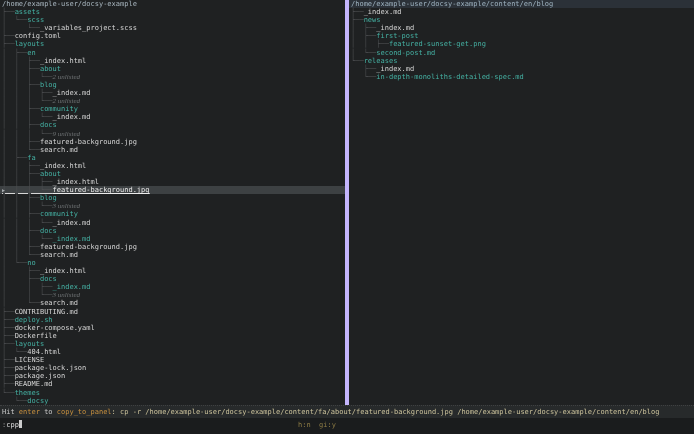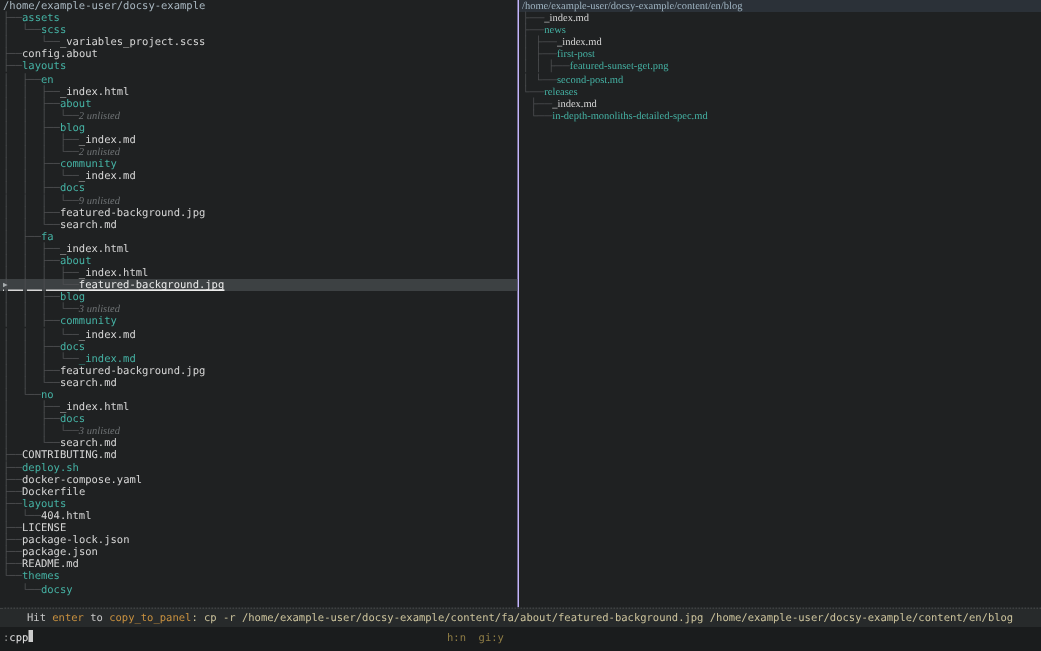--- a/index.html
+++ b/index.html
@@ -6,42 +6,42 @@
   html,body { background:#141516; }
   #screen {
     position:relative; width:694px; height:434px;
     background:#1f2122; overflow:hidden;
     font-family:"DejaVu Sans Mono","Liberation Mono",monospace;
     font-size:7px; color:#d6d6d6;
   }
   .panels { display:flex; height:405px; }
   .panel { height:405px; overflow:hidden; }
   .panel.left  { width:345px; }
-  .panel.right { width:349px; border-left:1px solid #c4b5fd;font-family:Liberation Serif, serif; }
+  .panel.right { width:349px; border-left:4px solid #c4b5fd; }
   .row, .phead {
     display:block; height:8.1px; line-height:8.3px;
     white-space:pre; padding-left:2px; position:relative;
   }
   .phead.left-head  { color:#a9b7c0; }
   .phead.right-head { color:#9fb4c2; background:#2b3138; }
   .branch { color:#4e5052; }
   .name.dir  { color:#45b2a4;margin-top:48px; }
   .name.file { color:#d6d6d6; }
   .name.new  { color:#45b2a4; }
   .name.unlisted { color:#6e7274; font-style:italic;font-family:Liberation Serif, serif; }
   .row.selected { background:#3d4143;text-decoration:underline; }
   .row.selected .name { color:#ececec; text-decoration:underline; }
   .sel-marker {
     position:absolute; left:2px; top:1px; color:#a7acae; font-size:5px;
     line-height:6px; font-style:normal;
   }
   #statusbar {
     position:absolute; left:0; top:405px; width:694px; height:13px;
     background:#272a2b; border-top:1px dotted #3f4142;
-    line-height:12px; padding-left:18px; white-space:pre; overflow:hidden;
+    line-height:12px; padding-left:2px; white-space:pre; overflow:hidden;
   }
   #statusbar .plain { color:#c8c8c8; }
   #statusbar .hot   { color:#c9913f; }
   #statusbar .cmd   { color:#ccc39c; }
   #inputline {
     position:absolute; left:0; top:418px; width:694px; height:29px;
     background:#1a1c1d; line-height:15px; padding-left:2px; white-space:pre;
   }
   #inputline .prompt { color:#9a9a9a; }
   #inputline .value  { color:#e2e2e2; }
@@ -57,21 +57,21 @@
 <body>
 
 <div id="screen">
   <div class="panels">
     <div class="panel left">
       <div class="phead left-head">/home/example-user/docsy-example</div>
       <div id="left-rows">
           <div class="row"><span class="branch">├──</span><span class="name dir">assets</span></div>
           <div class="row"><span class="branch">│  └──</span><span class="name dir">scss</span></div>
           <div class="row"><span class="branch">│     └──</span><span class="name file">_variables_project.scss</span></div>
-          <div class="row"><span class="branch">├──</span><span class="name file">config.about</span></div>
+          <div class="row"><span class="branch">├──</span><span class="name file">config.toml</span></div>
           <div class="row"><span class="branch">├──</span><span class="name dir">layouts</span></div>
           <div class="row"><span class="branch">│  ├──</span><span class="name dir">en</span></div>
           <div class="row"><span class="branch">│  │  ├──</span><span class="name file">_index.html</span></div>
           <div class="row"><span class="branch">│  │  ├──</span><span class="name dir">about</span></div>
           <div class="row"><span class="branch">│  │  │  └──</span><span class="name unlisted">2 unlisted</span></div>
           <div class="row"><span class="branch">│  │  ├──</span><span class="name dir">blog</span></div>
           <div class="row"><span class="branch">│  │  │  ├──</span><span class="name file">_index.md</span></div>
           <div class="row"><span class="branch">│  │  │  └──</span><span class="name unlisted">2 unlisted</span></div>
           <div class="row"><span class="branch">│  │  ├──</span><span class="name dir">community</span></div>
           <div class="row"><span class="branch">│  │  │  └──</span><span class="name file">_index.md</span></div>
@@ -88,20 +88,21 @@
           <div class="row"><span class="branch">│  │  │  └──</span><span class="name unlisted">3 unlisted</span></div>
           <div class="row"><span class="branch">│  │  ├──</span><span class="name dir">community</span></div>
           <div class="row"><span class="branch">│  │  │  └──</span><span class="name file">_index.md</span></div>
           <div class="row"><span class="branch">│  │  ├──</span><span class="name dir">docs</span></div>
           <div class="row"><span class="branch">│  │  │  └──</span><span class="name new">_index.md</span></div>
           <div class="row"><span class="branch">│  │  ├──</span><span class="name file">featured-background.jpg</span></div>
           <div class="row"><span class="branch">│  │  └──</span><span class="name file">search.md</span></div>
           <div class="row"><span class="branch">│  └──</span><span class="name dir">no</span></div>
           <div class="row"><span class="branch">│     ├──</span><span class="name file">_index.html</span></div>
           <div class="row"><span class="branch">│     ├──</span><span class="name dir">docs</span></div>
+          <div class="row"><span class="branch">│     │  ├──</span><span class="name new">_index.md</span></div>
           <div class="row"><span class="branch">│     │  └──</span><span class="name unlisted">3 unlisted</span></div>
           <div class="row"><span class="branch">│     └──</span><span class="name file">search.md</span></div>
           <div class="row"><span class="branch">├──</span><span class="name file">CONTRIBUTING.md</span></div>
           <div class="row"><span class="branch">├──</span><span class="name new">deploy.sh</span></div>
           <div class="row"><span class="branch">├──</span><span class="name file">docker-compose.yaml</span></div>
           <div class="row"><span class="branch">├──</span><span class="name file">Dockerfile</span></div>
           <div class="row"><span class="branch">├──</span><span class="name dir">layouts</span></div>
           <div class="row"><span class="branch">│  └──</span><span class="name file">404.html</span></div>
           <div class="row"><span class="branch">├──</span><span class="name file">LICENSE</span></div>
           <div class="row"><span class="branch">├──</span><span class="name file">package-lock.json</span></div>

